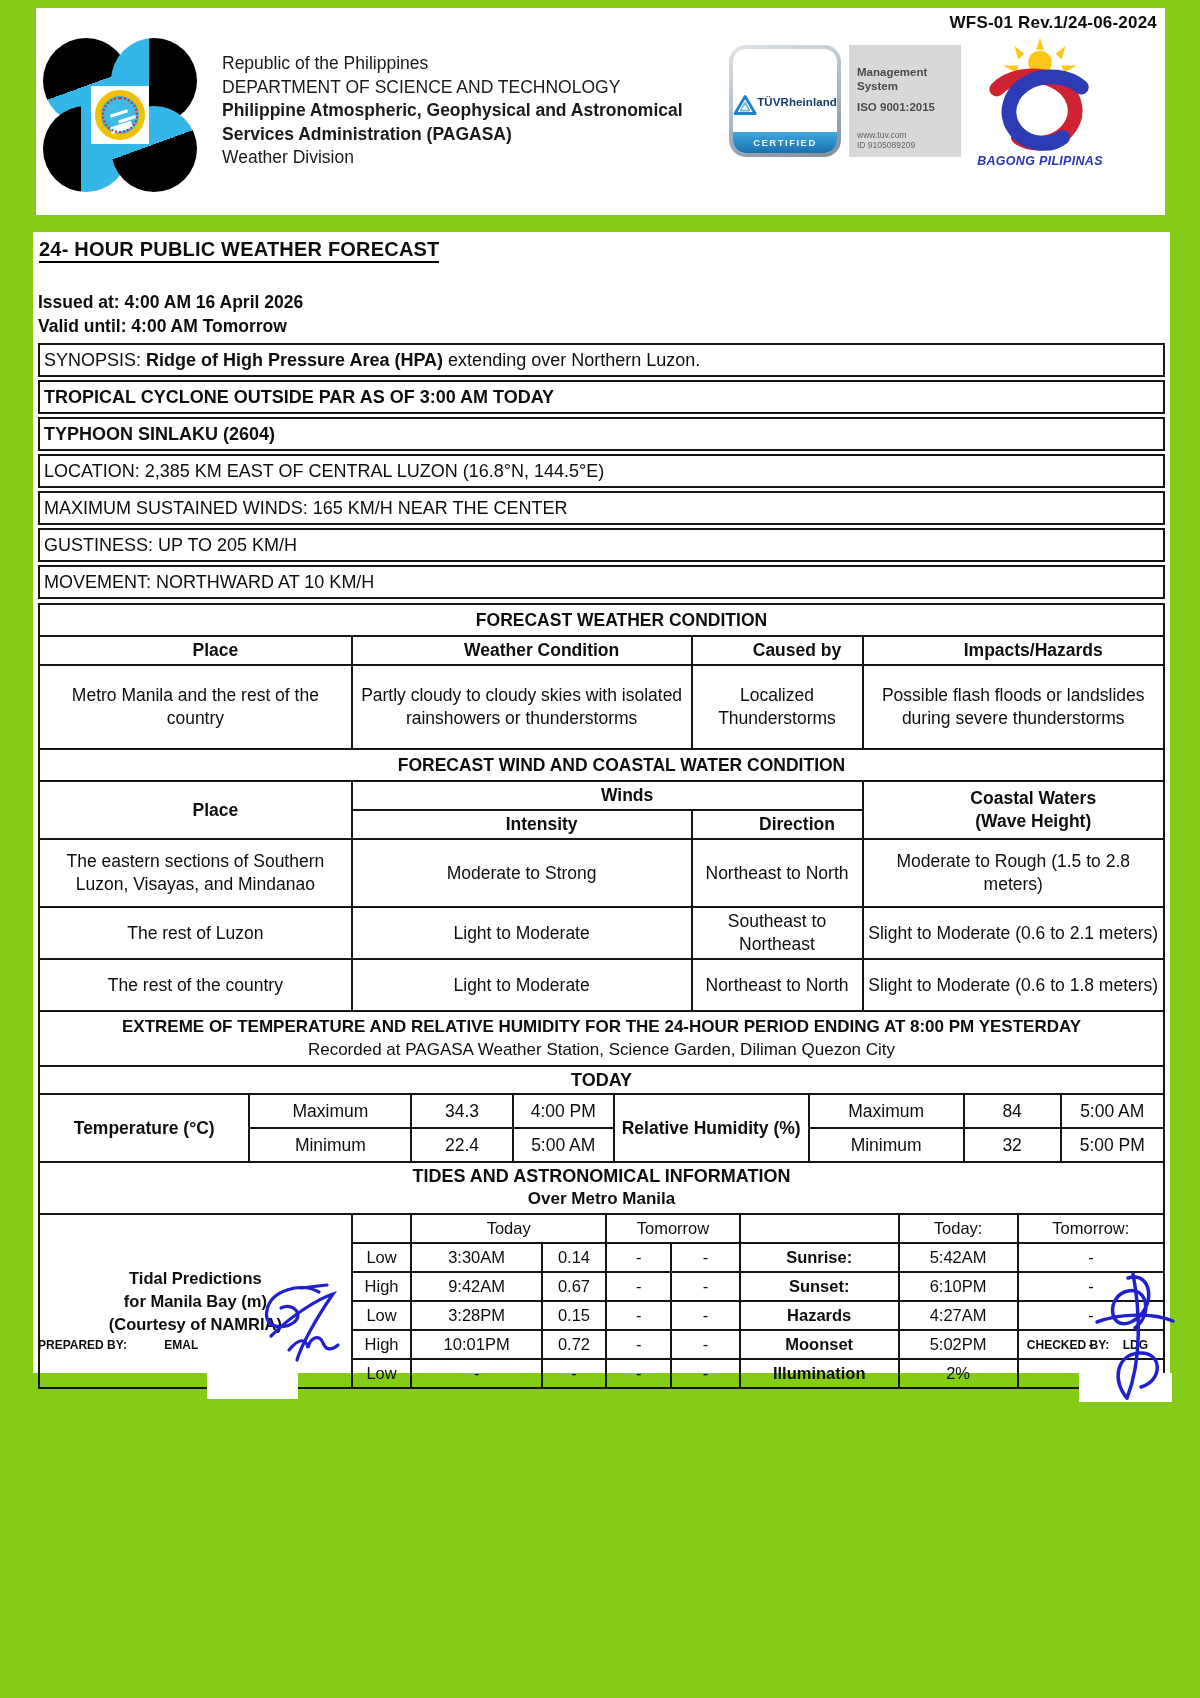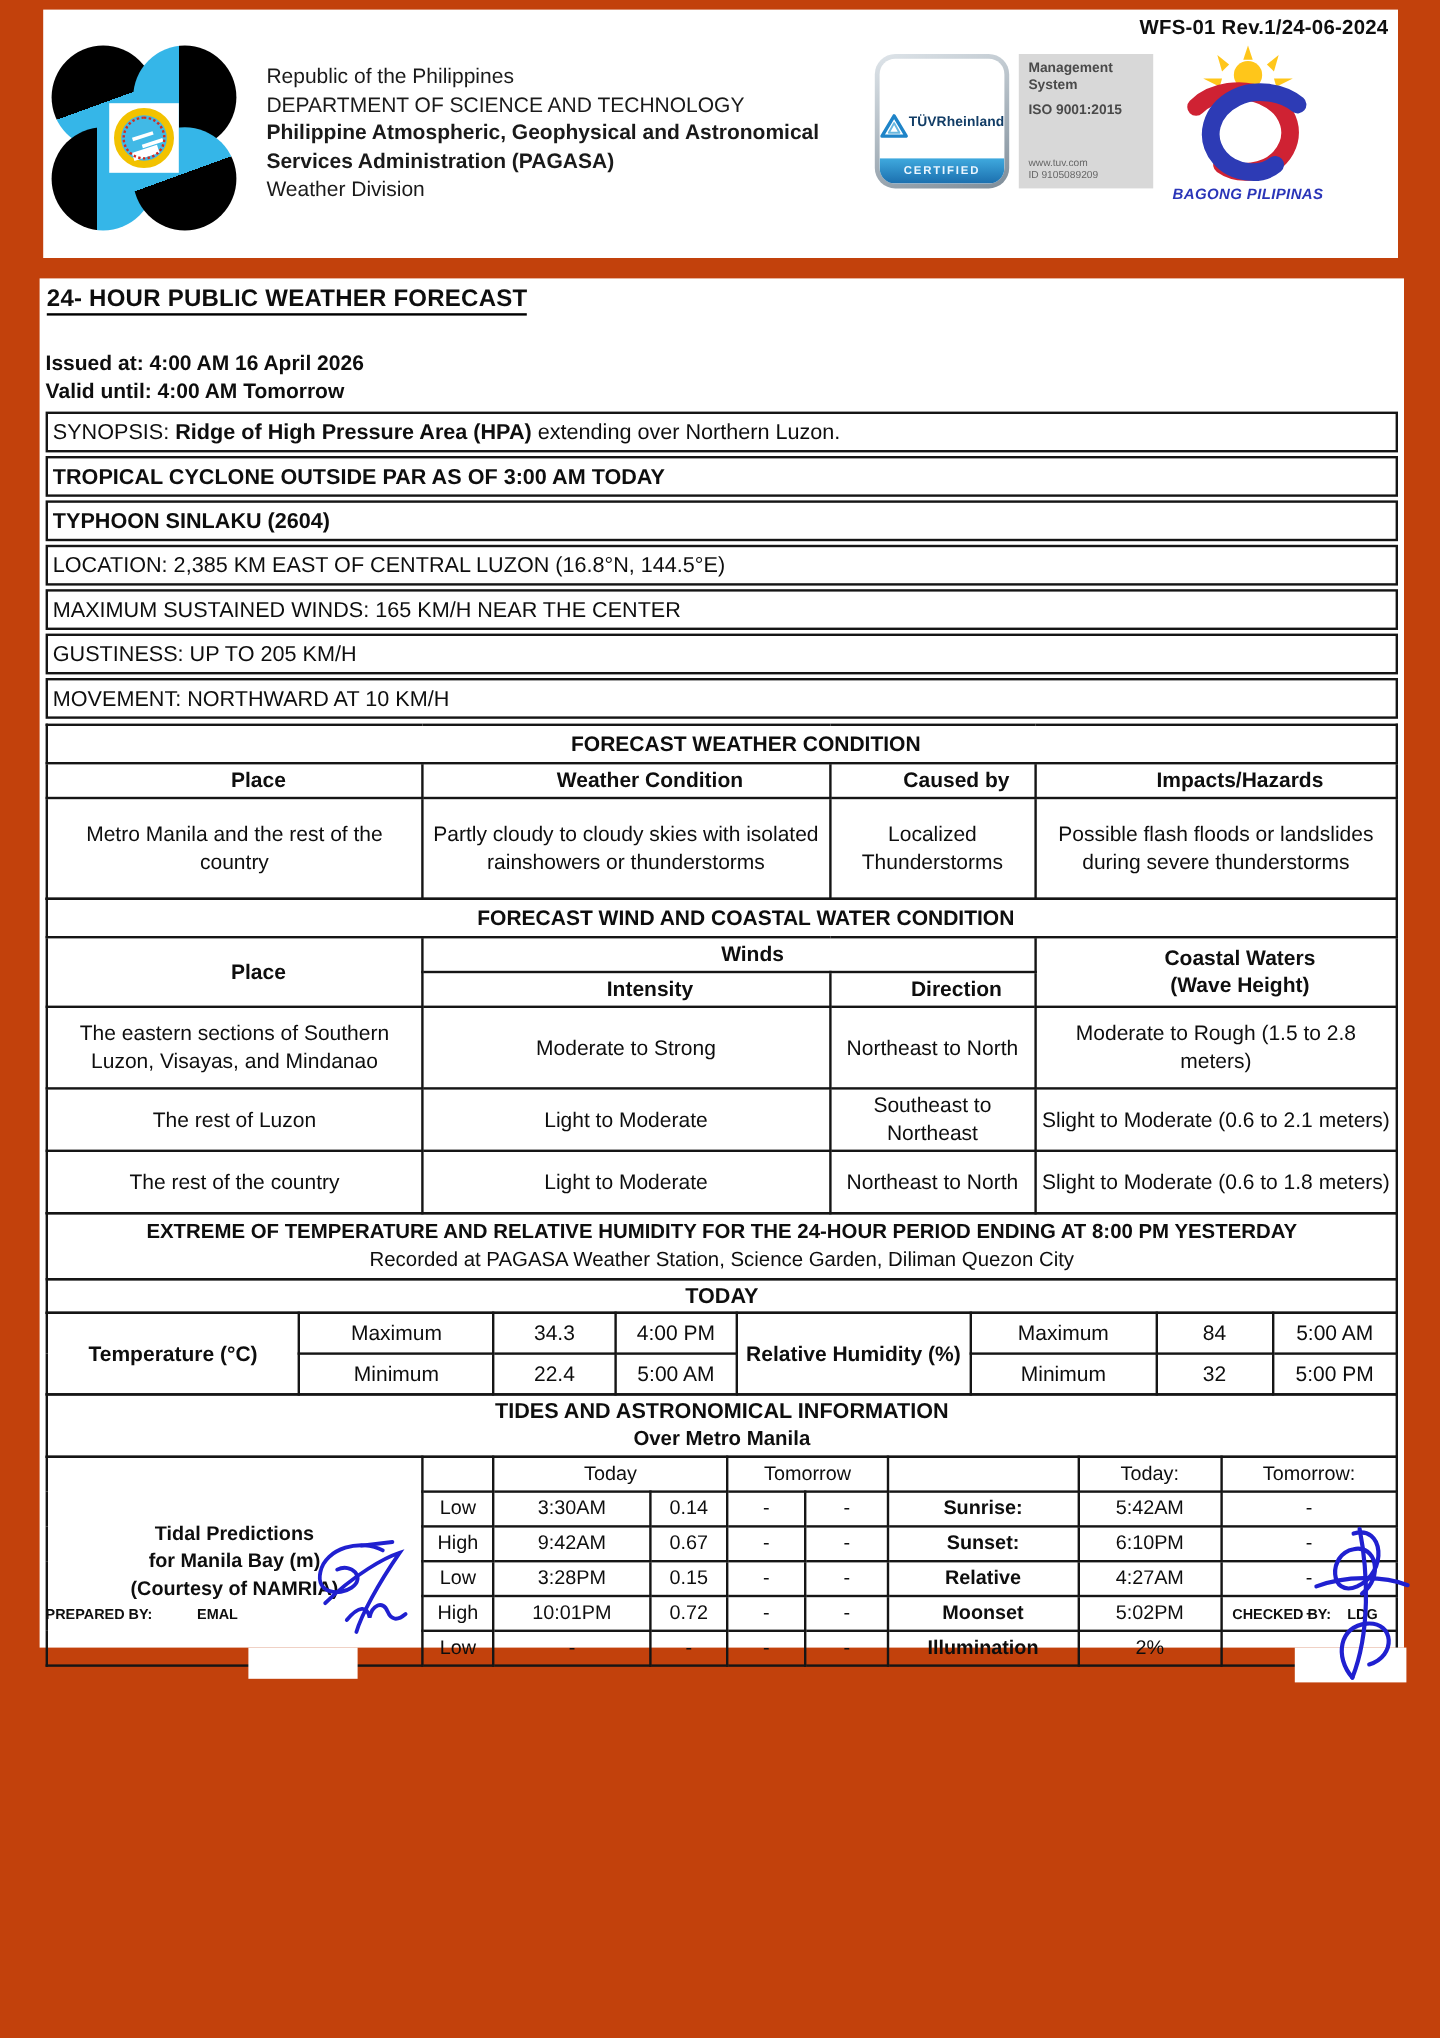--- a/index.html
+++ b/index.html
@@ -1,16 +1,16 @@
 <!DOCTYPE html>
 <html><head>
 <meta charset="utf-8">
 <style>
   html,body{margin:0;padding:0;background:#000;}
-  .page{position:relative;width:1200px;height:1698px;background:#c2410c;overflow:hidden;
+  .page{position:relative;width:1200px;height:1698px;background:#84cc16;overflow:hidden;
         font-family:"Liberation Sans",sans-serif;color:#0e0e0e;}
 
   
   .header-box{position:absolute;left:36px;top:8px;width:1129px;height:207px;background:#fff;}
   .wfs-code{position:absolute;top:5px;right:8px;font-size:17px;font-weight:bold;letter-spacing:.2px;}
 
   .dost-logo{position:absolute;left:7px;top:30px;width:154px;height:154px;}
   .petal{position:absolute;width:86px;height:86px;border-radius:50%;}
   .petal.tl{left:0;top:0;background:linear-gradient(160deg,#000 54%,#35b6e8 54%);}
   .petal.tr{right:0;top:0;background:linear-gradient(90deg,#35b6e8 44%,#000 44%);}
@@ -29,21 +29,21 @@
   .tuv-badge{position:absolute;left:693px;top:37px;width:112px;height:112px;border-radius:17px;
              background:linear-gradient(160deg,#dfe5ea,#7e8d99);padding:4px;box-sizing:border-box;}
   .tuv-inner{position:relative;width:100%;height:100%;background:#fff;border-radius:13px;overflow:hidden;
              display:flex;align-items:center;}
   .tuv-tri{margin-top:7px;}
   .tuv-brand{font-size:11.5px;font-weight:bold;color:#123d66;margin-top:2px;letter-spacing:.1px;}
   .tuv-cert{position:absolute;left:0;right:0;bottom:0;height:21px;
             background:linear-gradient(#3fa9de,#1b6fae);color:#eaf6ff;font-size:9.5px;font-weight:bold;
             letter-spacing:1.5px;display:flex;align-items:center;justify-content:center;}
   .iso-panel{position:absolute;left:813px;top:37px;width:112px;height:112px;background:#d8d8d8;
-             padding:6px 8px;box-sizing:border-box;font-size:11.5px;font-weight:bold;color:#4a4a4a;line-height:13.5px;}
+             padding:21px 8px;box-sizing:border-box;font-size:11.5px;font-weight:bold;color:#4a4a4a;line-height:13.5px;}
   .iso-small{position:absolute;left:8px;bottom:7px;font-size:8.5px;font-weight:normal;color:#666;line-height:10px;}
 
   .bagong{position:absolute;left:939px;top:28px;width:130px;height:150px;text-align:center;}
   .bagong-caption{font-size:12.5px;font-weight:bold;font-style:italic;color:#2a35b8;letter-spacing:.3px;margin-top:-4px;}
 
   
   .content-box{position:absolute;left:33px;top:232px;width:1137px;height:1141px;background:#fff;
                box-sizing:border-box;padding:5px 5px 0 5px;}
   .doc-title{font-size:20px;font-weight:bold;margin:1px 0 0 1px;}
   .doc-title span{border-bottom:2.5px solid #000;padding-bottom:1px;letter-spacing:.2px;}
@@ -329,21 +329,21 @@
         <td class="bcell">Sunset:</td>
         <td>6:10PM</td>
         <td>-</td>
       </tr>
       <tr>
         <td>Low</td>
         <td>3:28PM</td>
         <td>0.15</td>
         <td>-</td>
         <td>-</td>
-        <td class="bcell">Relative</td>
+        <td class="bcell">Hazards</td>
         <td>4:27AM</td>
         <td>-</td>
       </tr>
       <tr>
         <td>High</td>
         <td>10:01PM</td>
         <td>0.72</td>
         <td>-</td>
         <td>-</td>
         <td class="bcell">Moonset</td>

